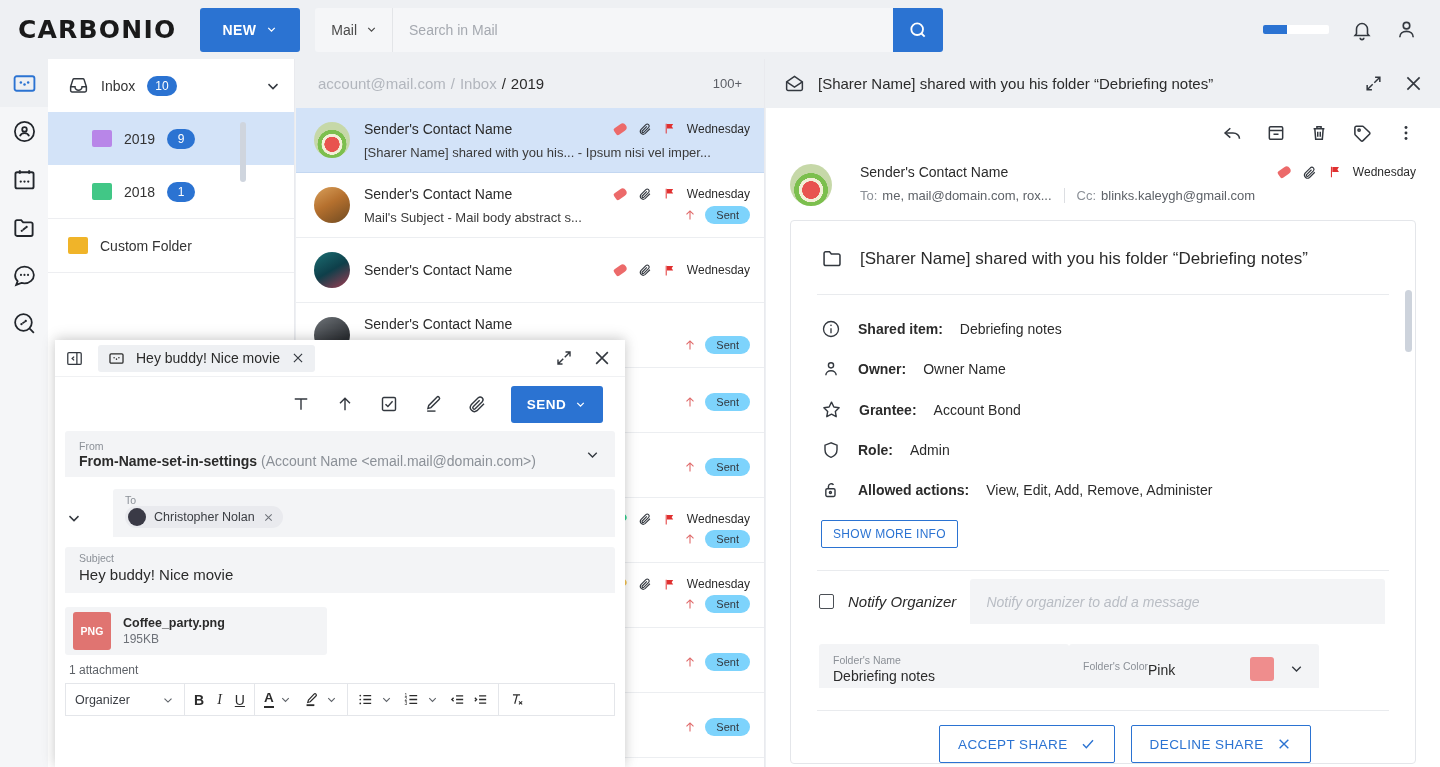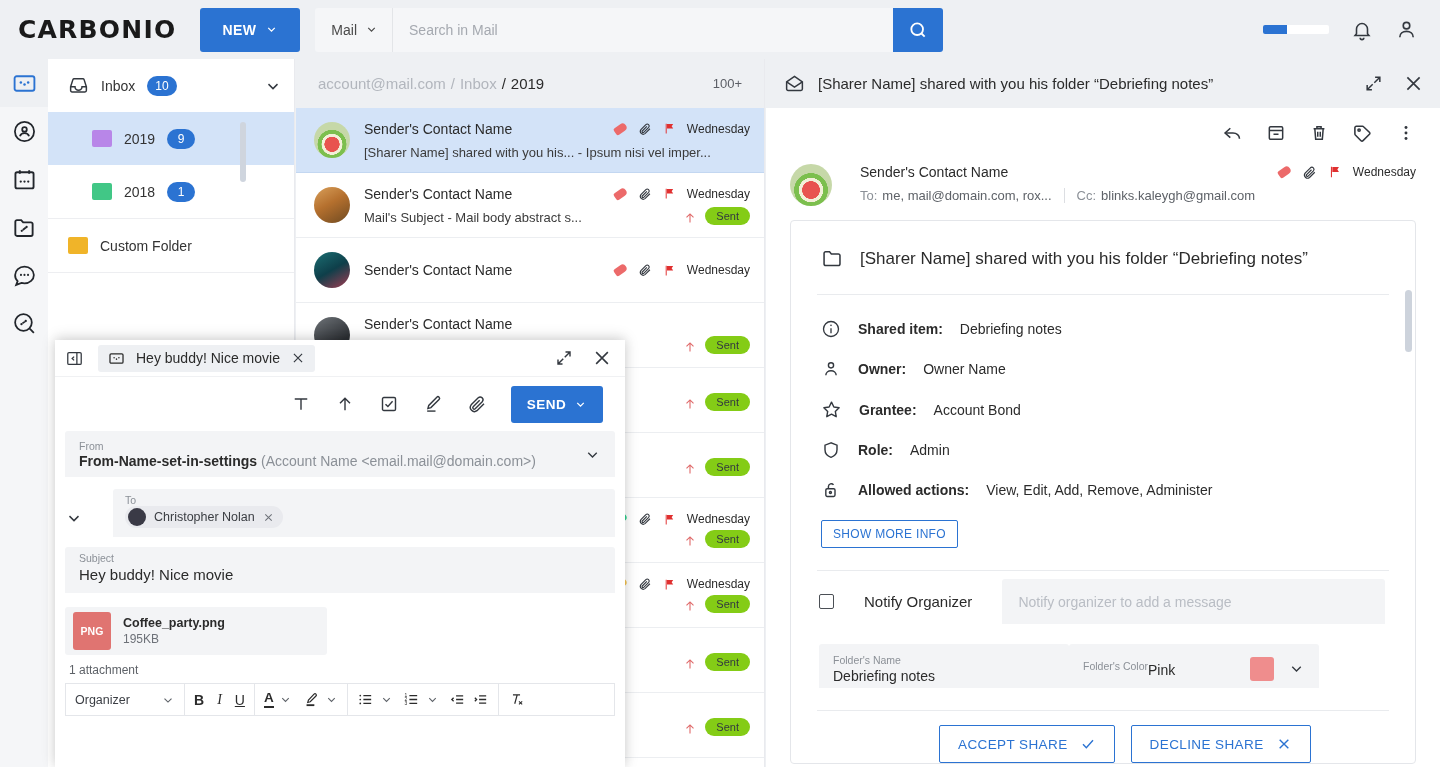--- a/index.html
+++ b/index.html
@@ -60,22 +60,22 @@
   .bread .count { margin-left:auto; font-size:13px; color:#5c5f66; }
   .mrow { height:65px; border-bottom:1px solid #eceef1; display:flex; padding:0 14px 0 18px; align-items:center; cursor:pointer; position:relative; }
   .mrow.sel { background:#d3e3f8; border-bottom-color:#c3d7f1; }
   .avatar { width:36px; height:36px; border-radius:50%; flex:0 0 36px; margin-right:14px; background-size:cover; }
   .mbody { flex:1; min-width:0; }
   .mline { display:flex; align-items:center; }
   .mname { font-size:14px; color:#2b2b2b; white-space:nowrap; overflow:hidden; text-overflow:ellipsis; }
   .mmeta { margin-left:auto; display:flex; align-items:center; gap:11px; padding-left:8px; }
   .mdate { font-size:12px; color:#2b2b2b; white-space:nowrap; }
   .msub { font-size:13px; color:#3b3b3b; white-space:nowrap; overflow:hidden; text-overflow:ellipsis; margin-top:4px; }
-  .msub2 { display:flex; align-items:flex-end; margin-top:4px; }
-  .sentchip { background:#84cc16; color:#33383f; font-size:11px; border-radius:10px; padding:3px 11px; margin-left:8px; }
+  .msub2 { display:flex; align-items:center; margin-top:4px; }
+  .sentchip { background:#7dd3fc; color:#33383f; font-size:11px; border-radius:10px; padding:3px 11px; margin-left:8px; }
   .tag { width:13px; height:8px; border-radius:2px 4px 4px 2px; display:inline-block; transform:rotate(-35deg);}
 
   
   .reader { position:absolute; left:766px; top:59px; width:674px; height:708px; background:#fff; }
   .reader-head { height:49px; background:#eef0f3; display:flex; align-items:center; padding:0 16px 0 18px; gap:13px; }
   .reader-title { font-size:15px; color:#2b2b2b; white-space:nowrap; overflow:hidden; text-overflow:ellipsis; }
   .reader-head-actions { margin-left:auto; display:flex; align-items:center; gap:20px; }
   .reader-toolbar { height:50px; display:flex; align-items:center; justify-content:flex-end; gap:23px; padding-right:24px; }
   .msg-head { display:flex; padding:6px 24px 14px 24px; }
   .msg-head .avatar { width:42px; height:42px; flex:0 0 42px; }
@@ -85,21 +85,21 @@
   .msg-recip .lbl { color:#8b9097; margin-right:5px; }
   .vsep { width:1px; height:15px; background:#dcdee2; margin:0 12px; }
   .card { margin:0 24px; border:1px solid #e4e6ea; border-radius:4px; }
   .card-title { display:flex; align-items:center; gap:16px; padding:26px 30px 24px 30px; font-size:17px; color:#2b2b2b; }
   .hr { height:1px; background:#e9ebee; margin:0 26px; }
   .drow { display:flex; align-items:center; gap:17px; padding:10px 30px; font-size:14px; }
   .drow b { font-weight:700; color:#2b2b2b; }
   .drow span.val { color:#2b2b2b; }
   .showmore { margin:10px 0 22px 30px; display:inline-block; border:1px solid #2b73d2; color:#2b73d2; font-size:12px;
               padding:6px 11px; border-radius:2px; cursor:pointer; letter-spacing:.3px;}
-  .notify { display:flex; align-items:center; gap:30px; padding:8px 30px 0 28px; }
+  .notify { display:flex; align-items:center; gap:14px; padding:8px 30px 0 28px;font-style:italic; }
   .cbox { width:15px; height:15px; border:1.6px solid #4b4f55; border-radius:2px; flex:0 0 15px; cursor:pointer;}
   .notify-lbl { font-size:15px; color:#2b2b2b; }
   .notify-input { flex:1; height:45px; background:#f3f4f6; border-radius:3px 3px 0 0; display:flex; align-items:center;
                   padding:0 16px; font-size:14px; color:#b9bdc4; cursor:text;}
   .fields { display:flex; padding:20px 30px 22px 28px; }
   .field { background:#f3f4f6; border-radius:3px 3px 0 0; height:44px; padding:5px 14px 0 14px; display:flex; flex-direction:column; justify-content:center;}
   .field .fl { font-size:10.5px; color:#8b9097; }
   .field .fv { font-size:14px; color:#2b2b2b; margin-top:2px;}
   .swatch { width:24px; height:24px; border-radius:3px; }
   .actions { display:flex; gap:16px; padding-left:148px; padding-top:14px; }

